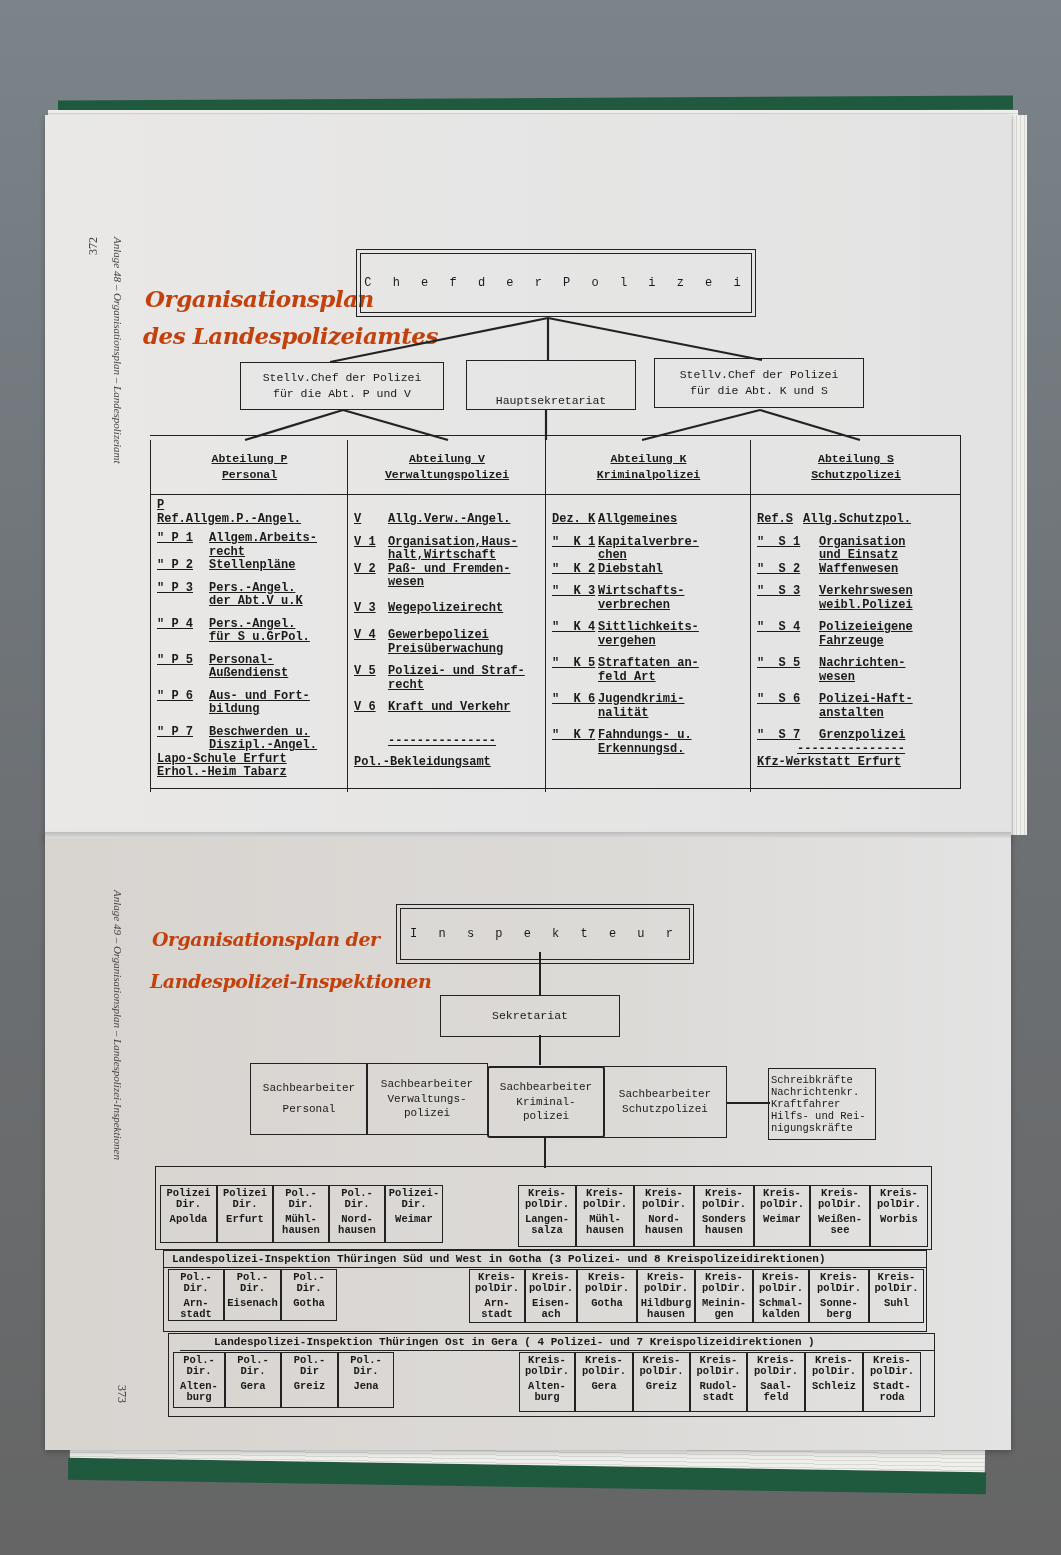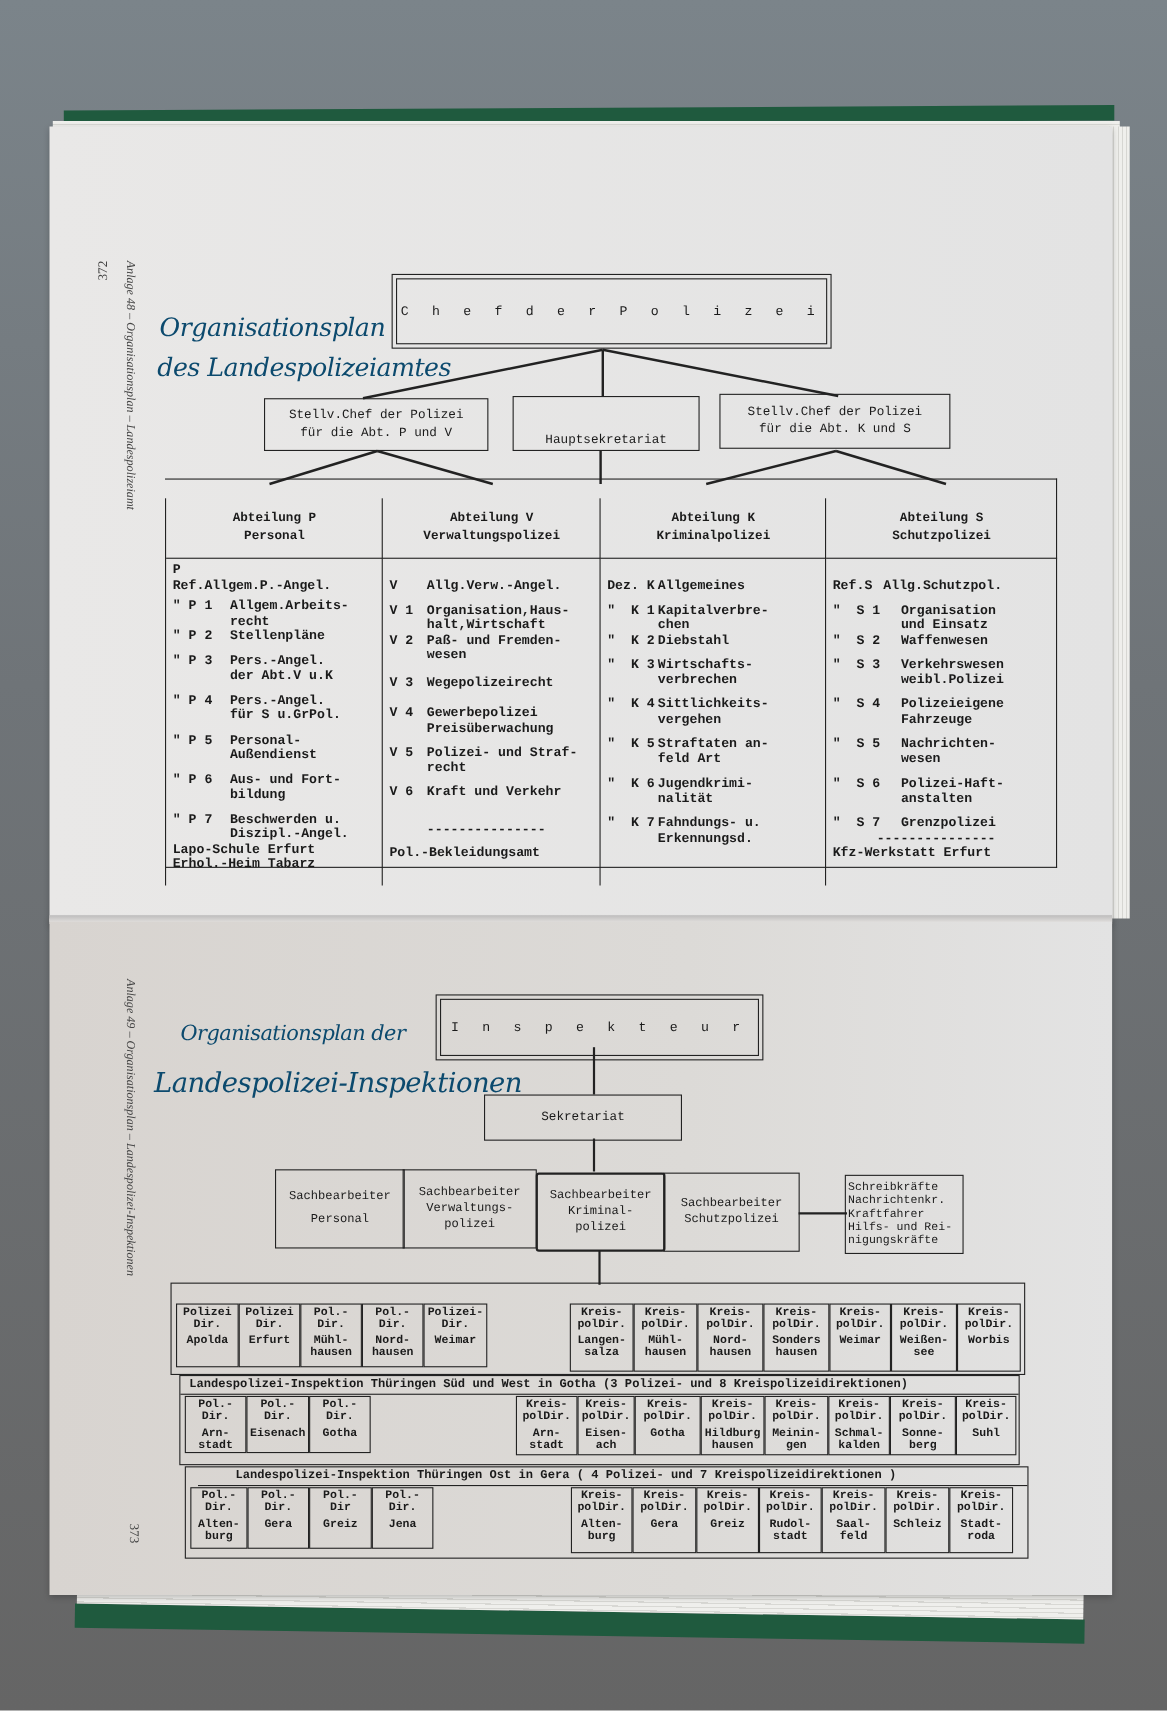--- a/index.html
+++ b/index.html
@@ -8,27 +8,27 @@
        font-family:"Liberation Mono","DejaVu Sans Mono",monospace;color:#1a1a1a;}
   .cover{position:absolute;background:#1f5a3e;}
   .page{position:absolute;background:#e4e3e1;box-shadow:0 2px 6px rgba(0,0,0,.25);}
   .page-top{left:45px;top:115px;width:966px;height:725px;background:linear-gradient(90deg,#e9e8e7,#e3e3e3);}
   .page-bot{left:45px;top:835px;width:966px;height:615px;background:linear-gradient(90deg,#d8d4d0,#dcdad7 60%,#e3e3e3);}
   .fold{position:absolute;left:45px;top:832px;width:966px;height:6px;background:linear-gradient(180deg,#bdbcbc,#dedcda);}
   .page-edges{position:absolute;background:repeating-linear-gradient(180deg,#efefec 0 3px,#d8d8d4 3px 4px);}
   .sidenote{position:absolute;font-family:"Liberation Serif","DejaVu Serif",serif;font-style:italic;font-size:11px;color:#444;
             writing-mode:vertical-rl;white-space:nowrap;}
   .pagenum{position:absolute;font-family:"Liberation Serif","DejaVu Serif",serif;font-size:12px;color:#444;writing-mode:vertical-rl;}
-  .script{position:absolute;font-family:"DejaVu Serif",serif;font-style:italic;font-weight:normal;color:#0c4a6e;white-space:nowrap;letter-spacing:-0.5px;}
+  .script{position:absolute;font-family:"DejaVu Serif",serif;font-style:italic;font-weight:bold;color:#c2410c;white-space:nowrap;letter-spacing:-0.5px;}
   .box{position:absolute;border:1.5px solid #222;background:transparent;font-size:11.5px;text-align:center;display:flex;flex-direction:column;justify-content:center;line-height:1.35;}
   .dbl{outline:1.5px solid #222;outline-offset:3px;}
   .spaced{letter-spacing:7px;font-size:12px;}
   svg.lines{position:absolute;left:0;top:0;}
   .dept-table{position:absolute;left:150px;top:435px;width:810px;height:352px;border:1.5px solid #222;border-left:none;}
-  .dept-col{position:absolute;top:17px;height:352px;border-left:1.5px solid #222;}
+  .dept-col{position:absolute;top:4px;height:352px;border-left:1.5px solid #222;text-decoration:underline;}
   .dept-head{height:54px;border-bottom:1.5px solid #222;font-size:11.5px;text-align:center;display:flex;flex-direction:column;justify-content:center;font-weight:bold;line-height:1.4;}
   .dept-body{padding:4px 4px 0 6px;font-size:12px;line-height:13.5px;font-weight:bold;}
   .entry{display:flex;margin-bottom:9px;white-space:pre;}
   .entry .code{width:52px;flex-shrink:0;}
   .entry .txt{white-space:pre-line;}
   .plain{white-space:pre;}
   .insp{position:absolute;border:1.5px solid #222;}
   .insp-title{font-size:11px;font-weight:bold;height:16px;line-height:16px;padding-left:8px;border-bottom:1.5px solid #222;white-space:nowrap;}
   .cell{position:absolute;font-size:10.5px;font-weight:bold;text-align:center;line-height:11px;border:1.2px solid #222;padding-top:2px;box-sizing:border-box;}
   .cell .name{display:block;margin-top:4px;white-space:pre-line;}
@@ -180,22 +180,22 @@
 wesen</span></div>
       <div class="entry"><span class="code" style="width:62px;">"  S 6</span><span class="txt">Polizei-Haft-
 anstalten</span></div>
       <div class="entry" style="margin-bottom:0;"><span class="code" style="width:62px;">"  S 7</span><span class="txt">Grenzpolizei</span></div>
       <div class="plain" style="padding-left:40px;">---------------</div>
       <div class="plain">Kfz-Werkstatt Erfurt</div>
     </div>
   </div>
 </div>
 
-<div class="script" style="left:152px;top:928px;font-size:19px;margin-left:12px;">Organisationsplan der</div>
-<div class="script" style="left:140px;top:970px;font-size:25px;">Landespolizei-Inspektionen</div>
+<div class="script" style="left:152px;top:928px;font-size:19px;">Organisationsplan der</div>
+<div class="script" style="left:150px;top:970px;font-size:19px;">Landespolizei-Inspektionen</div>
 
 <div class="box dbl" style="left:400px;top:908px;width:288px;height:50px;">
   <span class="spaced">I n s p e k t e u r</span>
 </div>
 <div class="box" style="left:440px;top:995px;width:178px;height:40px;">
   <span>Sekretariat</span>
 </div>
 
 <div class="box" style="left:250px;top:1063px;width:116px;height:70px;font-size:11px;">
   <span>Sachbearbeiter</span>

